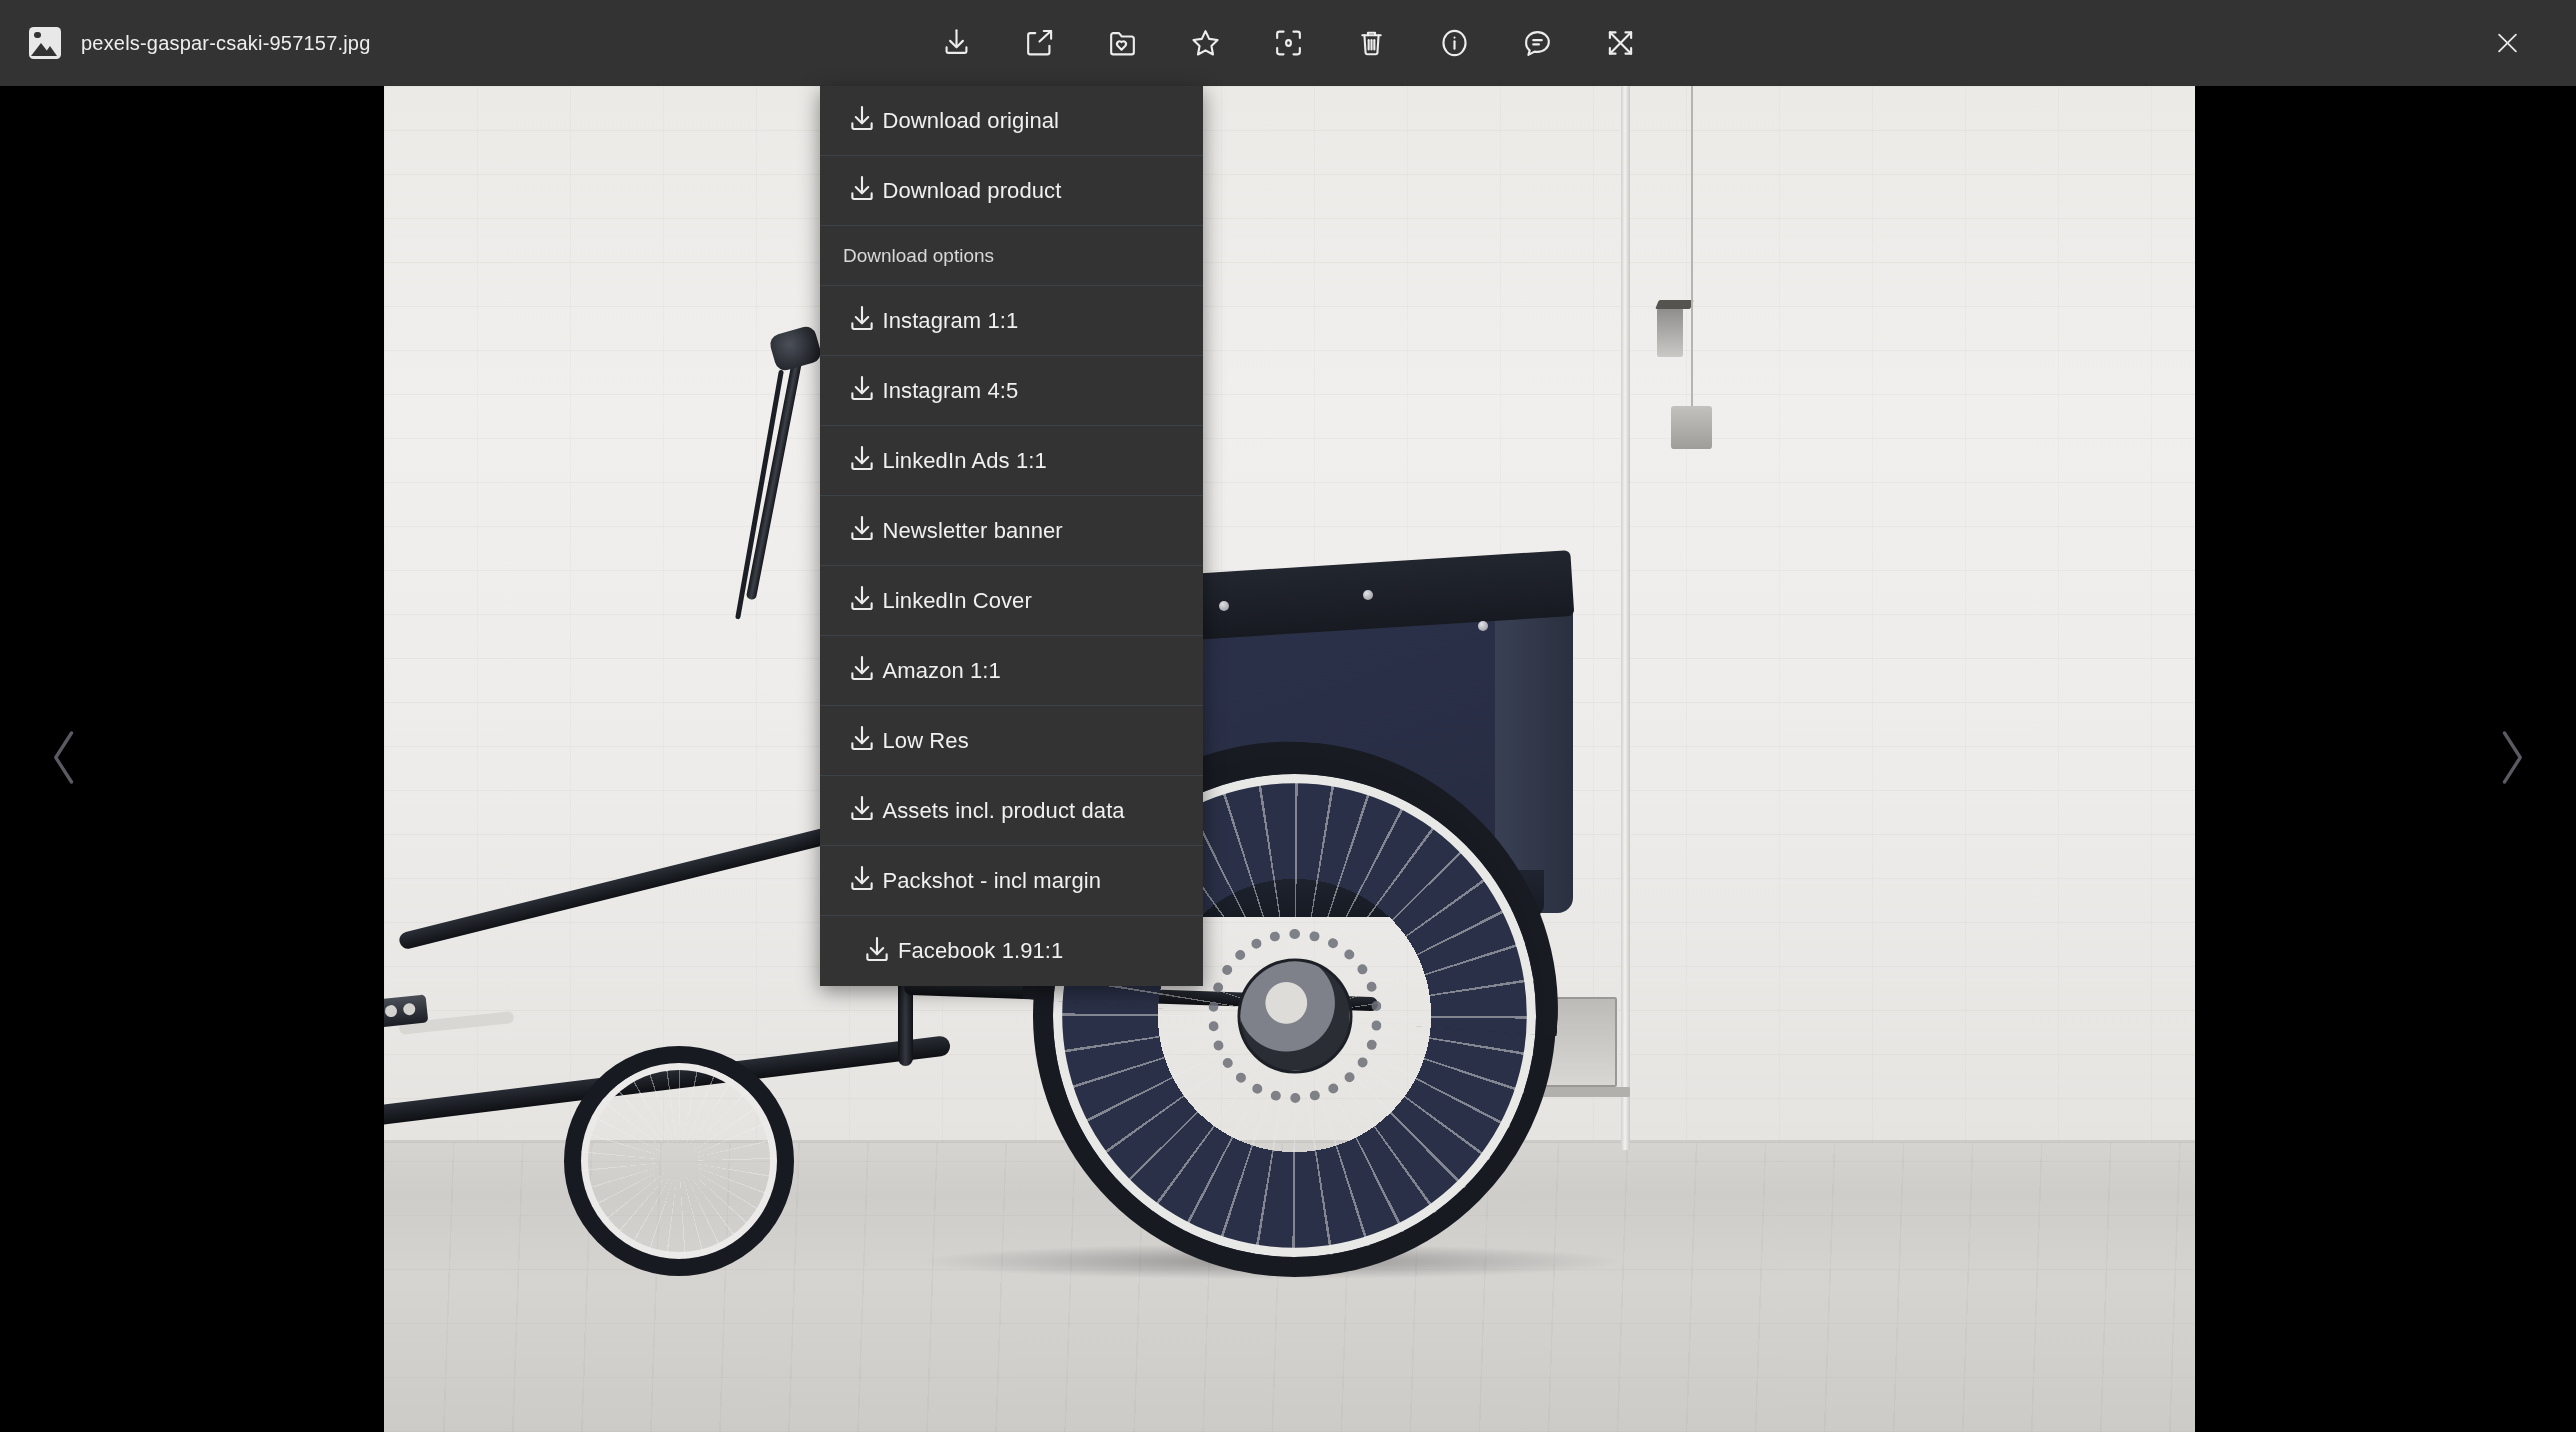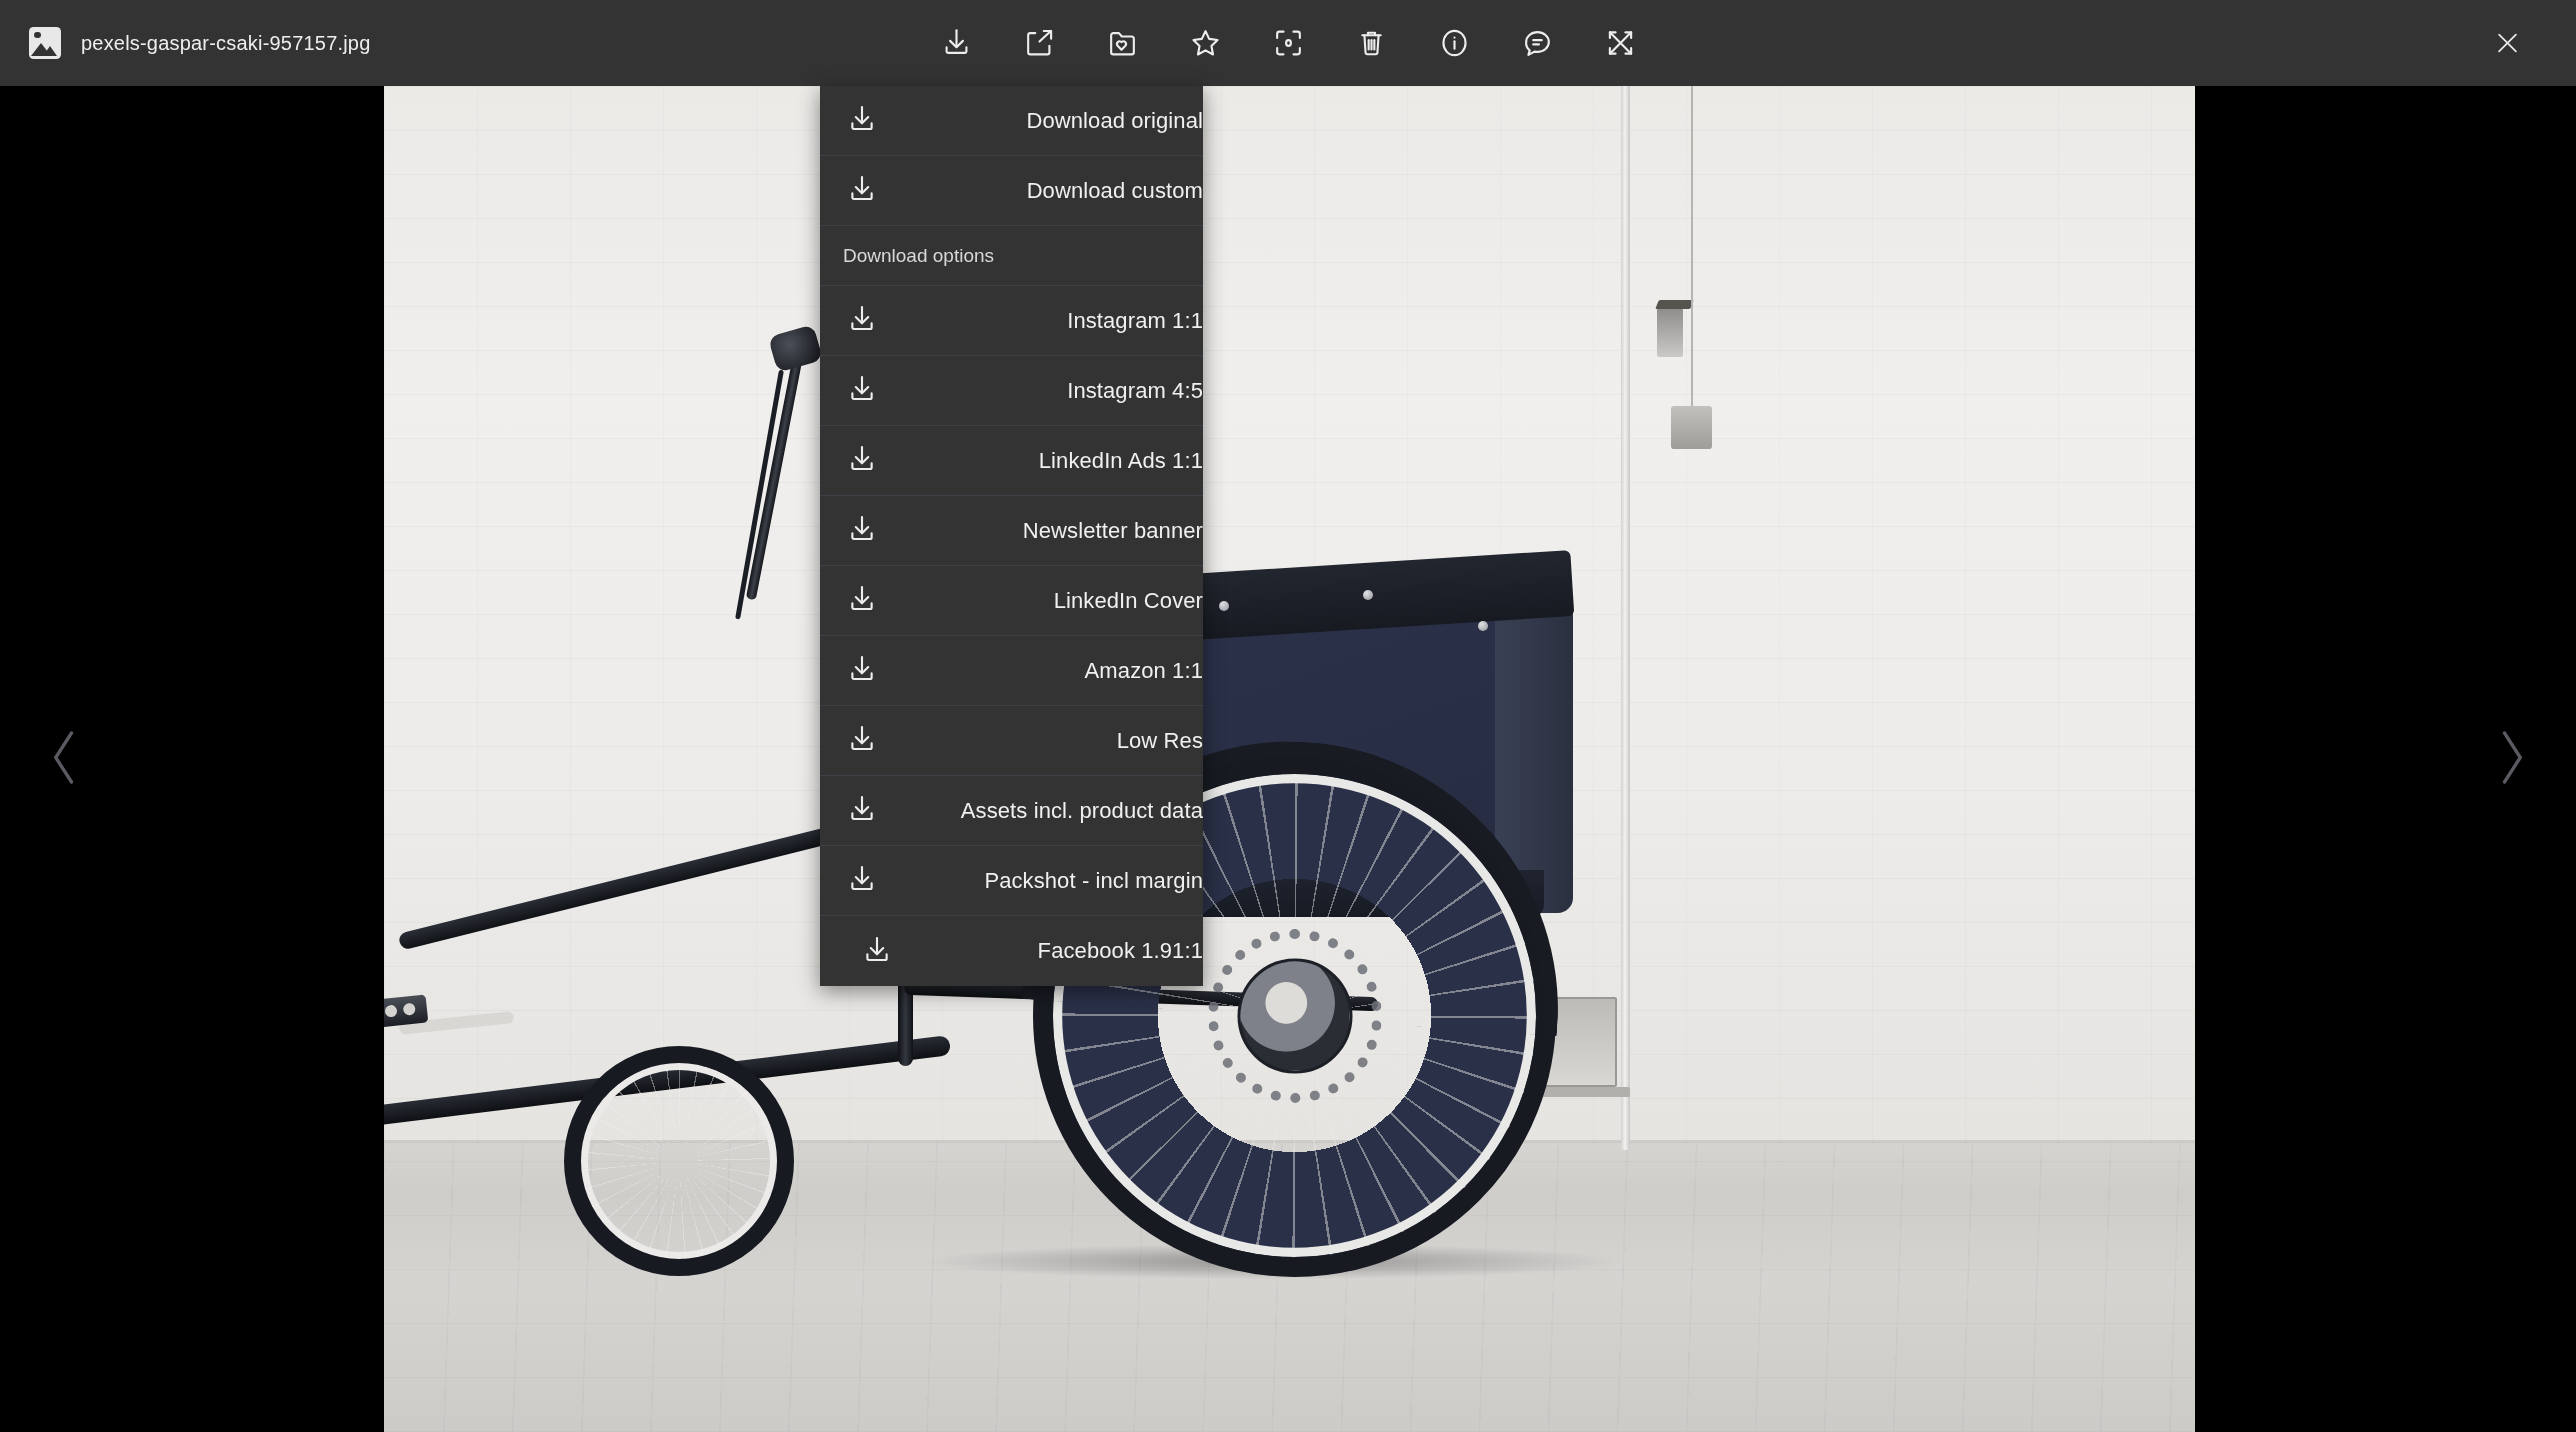--- a/index.html
+++ b/index.html
@@ -235,25 +235,24 @@
   .nav-next { right:27.6px; }
 
   
   .menu {
     position:absolute; left:820px; top:86px; width:383px;
     background:#333333; color:#f2f2f2;
     box-shadow:0 4.6px 20px rgba(0,0,0,.45);
     z-index:30;
   }
   .menu-item {
-    display:flex; align-items:center; gap:20px;
+    display:flex; align-items:center; gap:4px;
     height:70px; padding:0 0 0 24.5px;
     border-bottom:1.5px solid #3d4248;
     cursor:pointer;
-    justify-content:space-between;
   }
   .menu-item:last-child { border-bottom:none;padding-left:40px; }
   .menu-item .lbl { font-size:22px; color:#f0f0f0; white-space:nowrap; letter-spacing:0.1px; }
   .menu-section {
     height:60px; display:flex; align-items:center; padding-left:23px;
     border-bottom:1.5px solid #3d4248;
   }
   .menu-section .lbl { font-size:19px; color:#d8d8d8; }
   .dl-ico { width:34px; height:34px; flex:0 0 auto; }
 </style>
@@ -449,21 +448,21 @@
             <path d="M5.2 15v3a1.1 1.1 0 0 0 1.1 1.1h11.4A1.1 1.1 0 0 0 18.8 18v-3"></path>
           </svg></span>
         <span class="lbl">Download original</span>
       </div>
       <div class="menu-item">
         <span><svg class="dl-ico" viewBox="0 0 24 24" fill="none" stroke="#ededed" stroke-width="1.5" stroke-linecap="round" stroke-linejoin="round">
             <path d="M12 3.5v11"></path>
             <path d="M7.6 10.6 12 15l4.4-4.4"></path>
             <path d="M5.2 15v3a1.1 1.1 0 0 0 1.1 1.1h11.4A1.1 1.1 0 0 0 18.8 18v-3"></path>
           </svg></span>
-        <span class="lbl">Download custom</span>
+        <span class="lbl">Download product</span>
       </div>
       <div class="menu-section">
         <span class="lbl">Download options</span>
       </div>
       <div class="menu-item">
         <span><svg class="dl-ico" viewBox="0 0 24 24" fill="none" stroke="#ededed" stroke-width="1.5" stroke-linecap="round" stroke-linejoin="round">
             <path d="M12 3.5v11"></path>
             <path d="M7.6 10.6 12 15l4.4-4.4"></path>
             <path d="M5.2 15v3a1.1 1.1 0 0 0 1.1 1.1h11.4A1.1 1.1 0 0 0 18.8 18v-3"></path>
           </svg></span>

